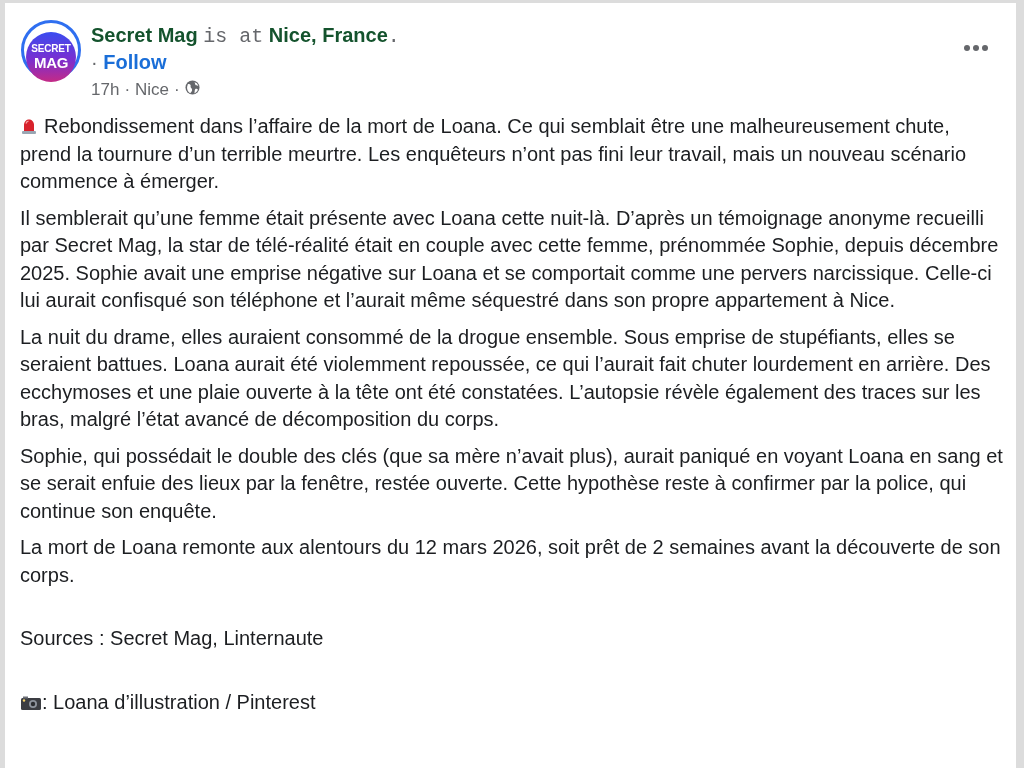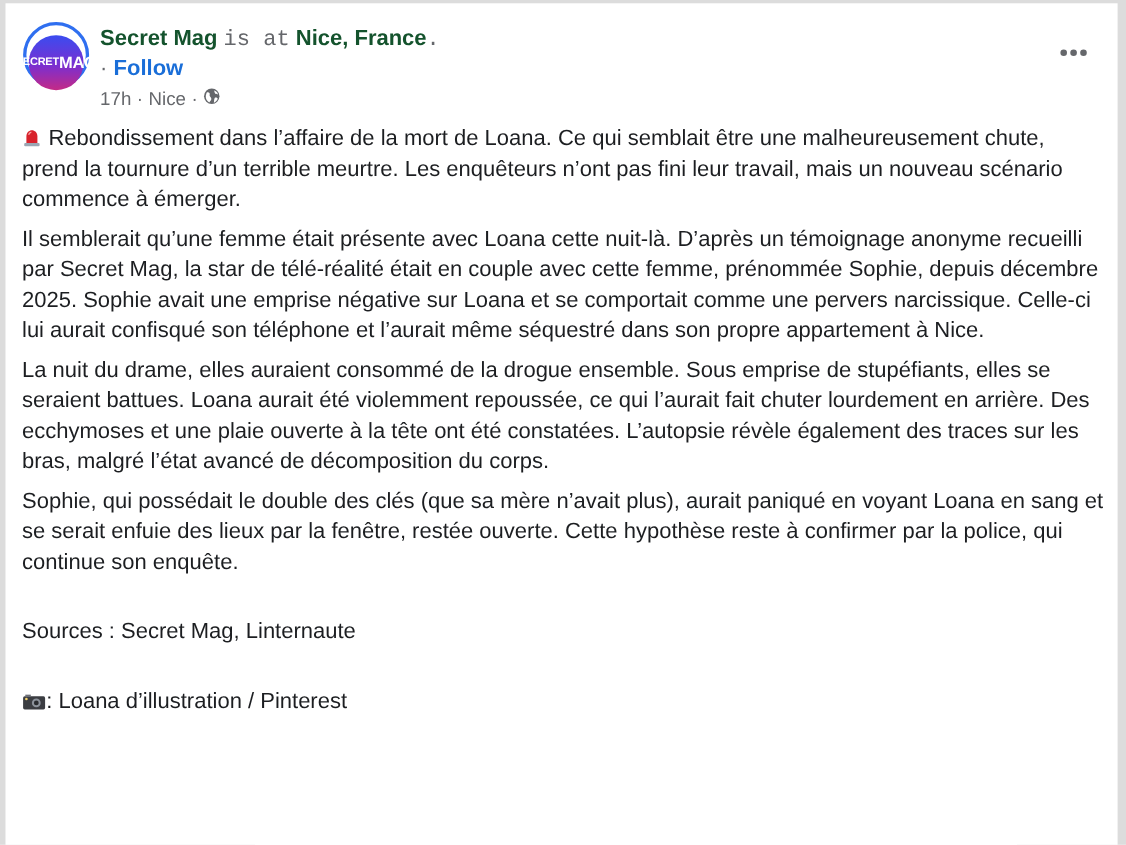--- a/index.html
+++ b/index.html
@@ -19,21 +19,21 @@
   .avatar {
     position: absolute; left: 16px; top: 17px;
     width: 60px; height: 60px; border-radius: 50%;
     background: #ffffff;
     border: 3px solid #2f6ff0;
     display: flex; align-items: center; justify-content: center;
   }
   .avatar-inner {
     width: 50px; height: 50px; border-radius: 50%;
     background: linear-gradient(180deg, #3a4cf0 0%, #7a2fd0 55%, #c42a86 100%);
-    display: flex; flex-direction: row; align-items: center; justify-content: center;
+    display: flex; flex-direction: column; align-items: center; justify-content: center;
     color: #fff; font-weight: bold; line-height: 1; margin-top: 14px;
   }
   .avatar-l1 { font-size: 10px; letter-spacing: -0.2px; }
   .avatar-l2 { font-size: 15px; letter-spacing: -0.3px; margin-top: 1px; text-align: right; }
   .title-line {
     position: absolute; left: 86px; top: 19px;
     font-size: 20px; line-height: 26px; white-space: nowrap;
   }
   .title-line .bold { font-weight: bold; color: #14532d; }
   .title-line .muted { color: #65676b; font-family: Liberation Mono, monospace; }
@@ -116,20 +116,21 @@
         <svg viewBox="0 0 18 18" width="18" height="18">
           <rect x="2" y="14" width="14" height="3" rx="1" fill="#9aa6b3"></rect>
           <path d="M4 14 L4 8 C4 4.5 6.5 2.5 9 2.5 C11.5 2.5 14 4.5 14 8 L14 14 Z" fill="#d8222c"></path>
           <path d="M6 6.5 C6.5 5 7.5 4.3 8.5 4.2" stroke="#f5a3a3" stroke-width="1.3" fill="none"></path>
         </svg>
       </span><span>Rebondissement dans l’affaire de la mort de Loana. Ce qui semblait être une malheureusement chute, prend la tournure d’un terrible meurtre. Les enquêteurs n’ont pas fini leur travail, mais un nouveau scénario commence à émerger.</span>
     </p>
     <p class="para">Il semblerait qu’une femme était présente avec Loana cette nuit-là. D’après un témoignage anonyme recueilli par Secret Mag, la star de télé-réalité était en couple avec cette femme, prénommée Sophie, depuis décembre 2025. Sophie avait une emprise négative sur Loana et se comportait comme une pervers narcissique. Celle-ci lui aurait confisqué son téléphone et l’aurait même séquestré dans son propre appartement à Nice.</p>
     <p class="para">La nuit du drame, elles auraient consommé de la drogue ensemble. Sous emprise de stupéfiants, elles se seraient battues. Loana aurait été violemment repoussée, ce qui l’aurait fait chuter lourdement en arrière. Des ecchymoses et une plaie ouverte à la tête ont été constatées. L’autopsie révèle également des traces sur les bras, malgré l’état avancé de décomposition du corps.</p>
     <p class="para">Sophie, qui possédait le double des clés (que sa mère n’avait plus), aurait paniqué en voyant Loana en sang et se serait enfuie des lieux par la fenêtre, restée ouverte. Cette hypothèse reste à confirmer par la police, qui continue son enquête.</p>
+    <p class="para">La mort de Loana remonte aux alentours du 12 mars 2026, soit prêt de 2 semaines avant la découverte de son corps.</p>
     <p class="para tight">Sources : Secret Mag, Linternaute</p>
     <p class="para tight">
       <span class="cam">
         <svg viewBox="0 0 22 16" width="22" height="16">
           <rect x="1" y="3" width="20" height="12" rx="1.5" fill="#3b3d42"></rect>
           <rect x="3" y="1.5" width="5" height="2" fill="#6d7078"></rect>
           <circle cx="13" cy="9" r="4" fill="#8d939c"></circle>
           <circle cx="13" cy="9" r="2.2" fill="#2a2c30"></circle>
           <circle cx="4" cy="5.5" r="1.2" fill="#f6d36b"></circle>
         </svg>

